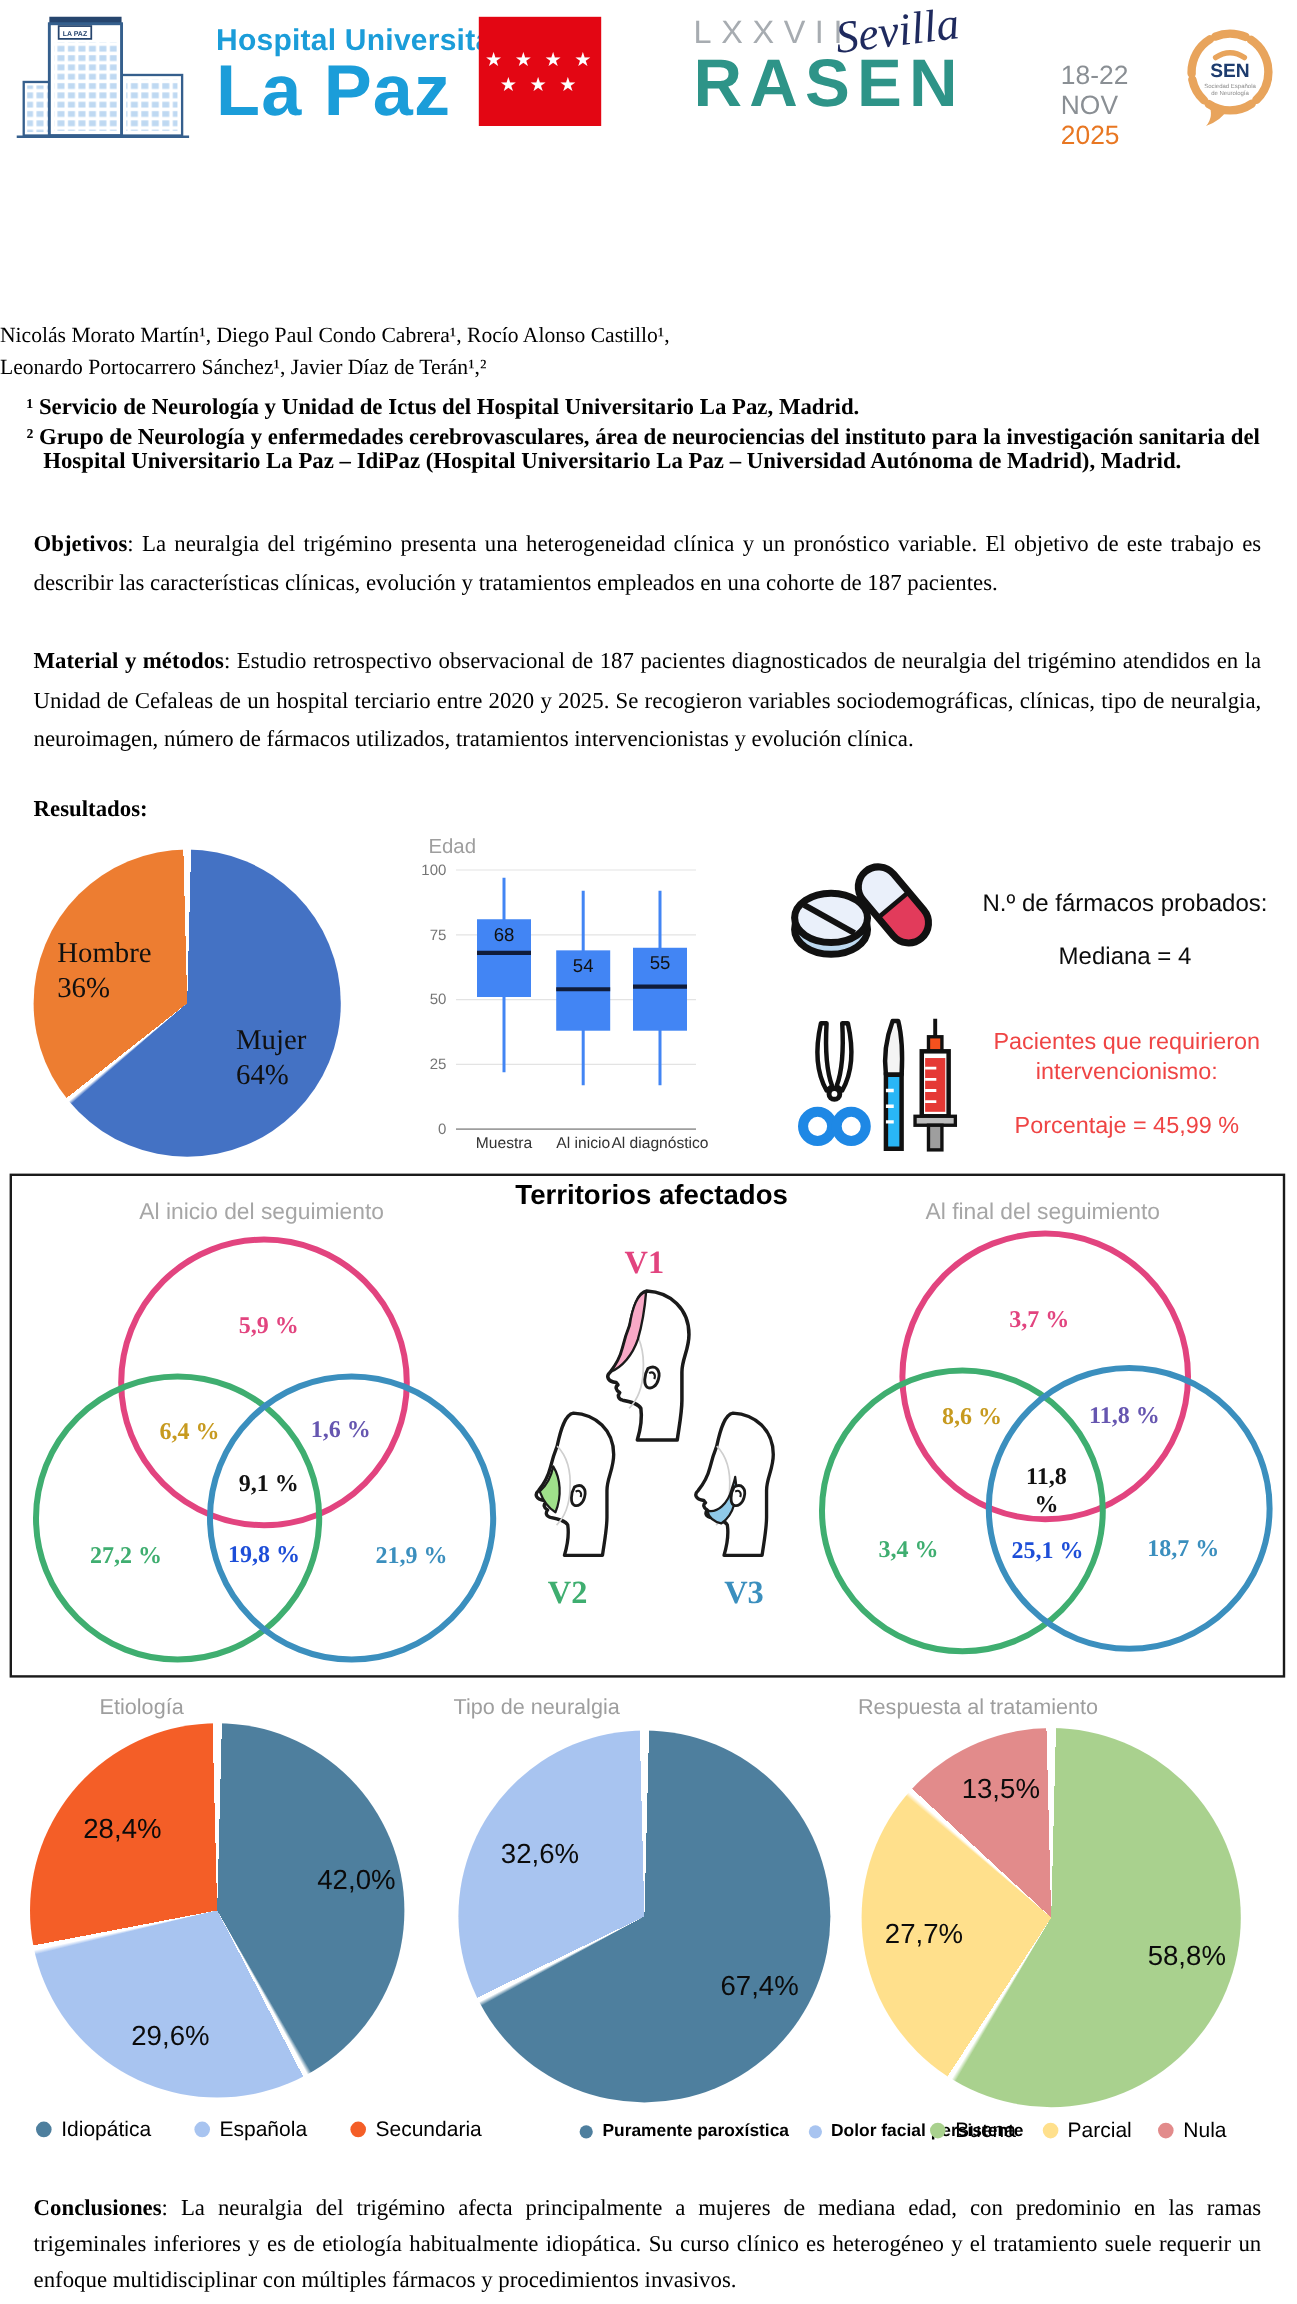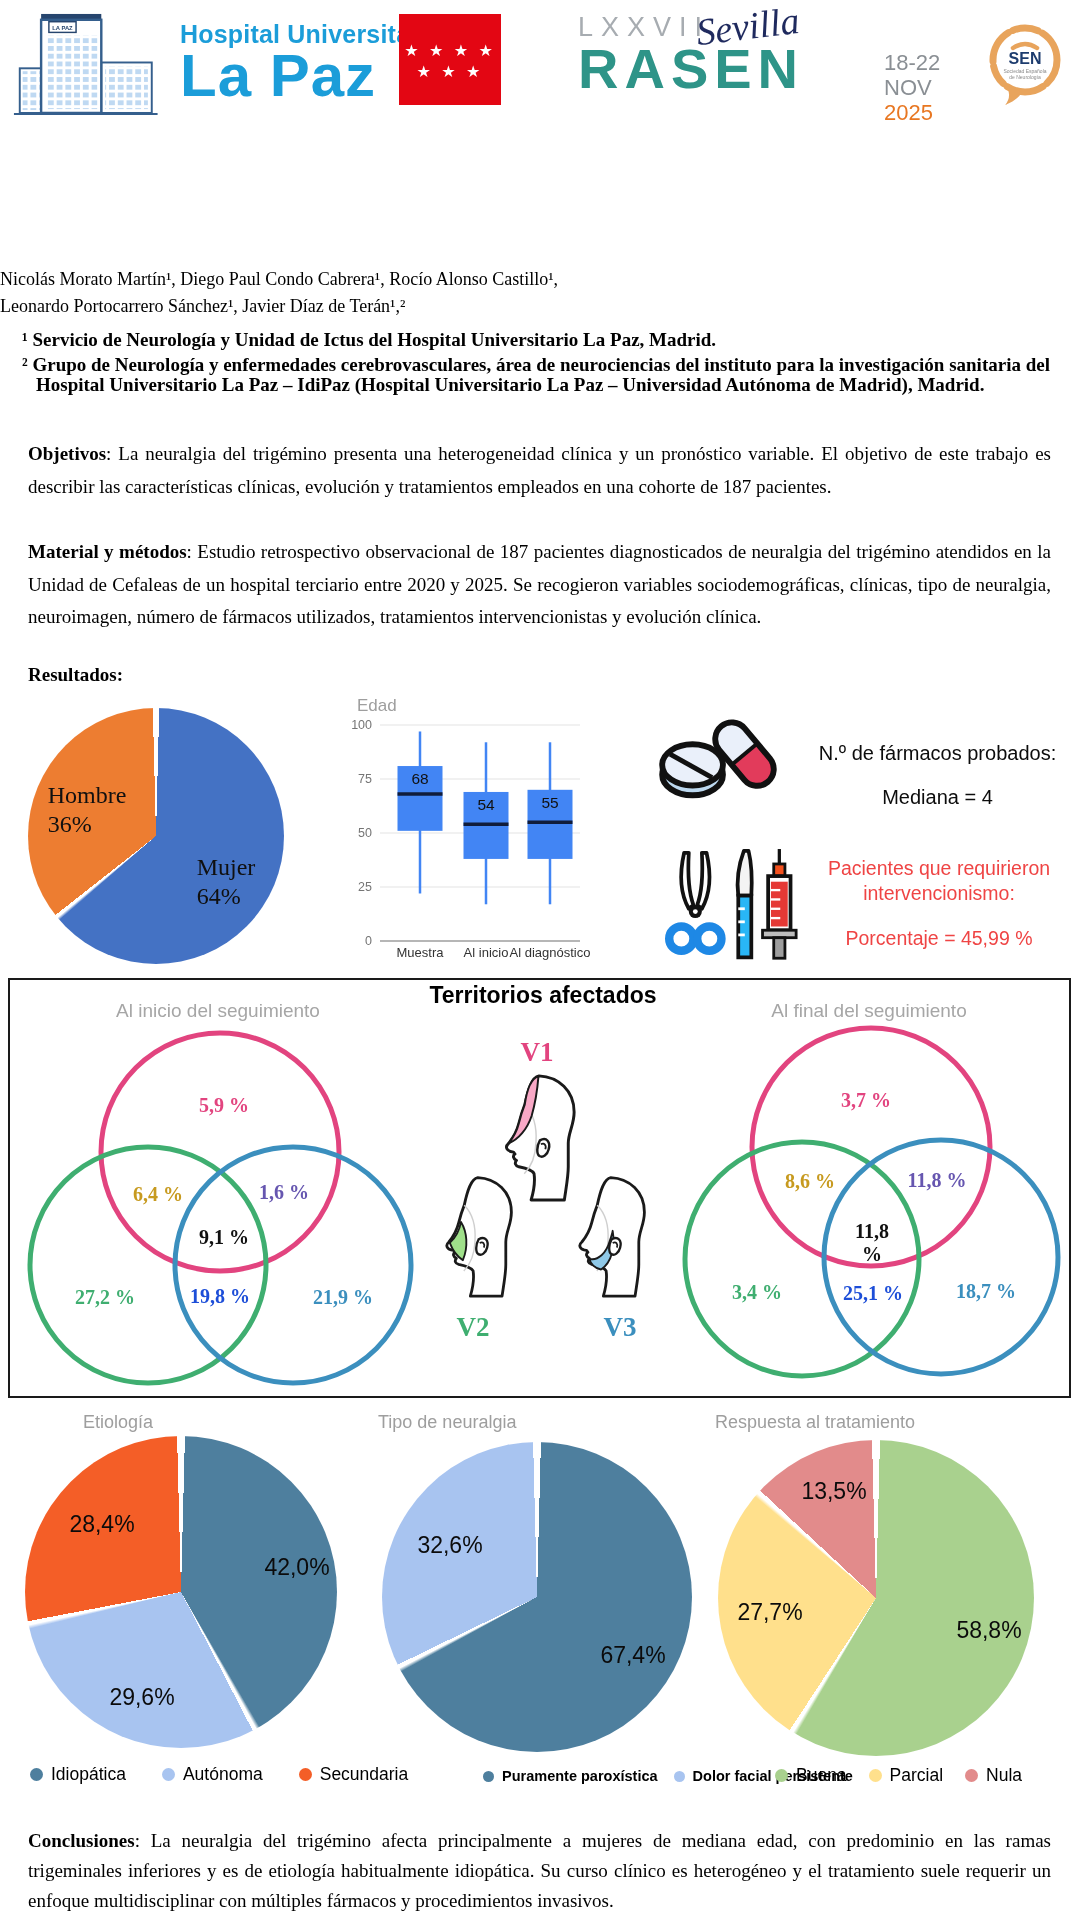--- a/index.html
+++ b/index.html
@@ -325,21 +325,21 @@
     <span class="slice-label" style="left:116px;top:51px">13,5%</span>
   </div>
 
   <div class="legend legend-etio">
     <div class="li">
         <span class="dot" style="background: rgb(78, 127, 158);"></span>
         <span>Idiopática</span>
       </div>
     <div class="li">
         <span class="dot" style="background: rgb(168, 196, 240);"></span>
-        <span>Autónoma</span>
+        <span>Española</span>
       </div>
     <div class="li">
         <span class="dot" style="background: rgb(244, 94, 39);"></span>
         <span>Secundaria</span>
       </div>
   </div>
   <div class="legend legend-tipo">
     <div class="li">
         <span class="dot" style="background: rgb(78, 127, 158);"></span>
         <span>Puramente paroxística</span>

